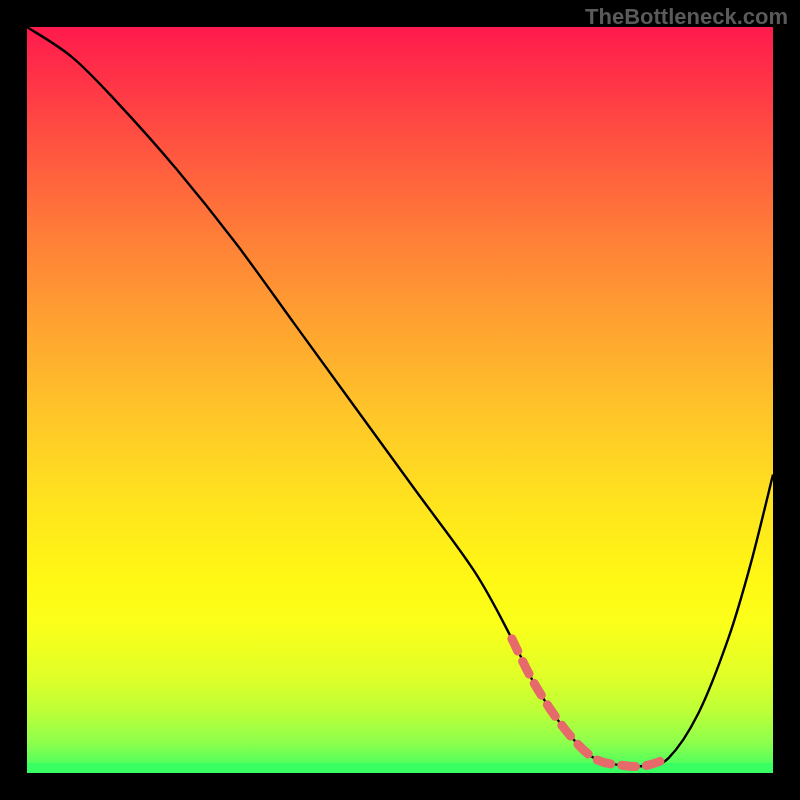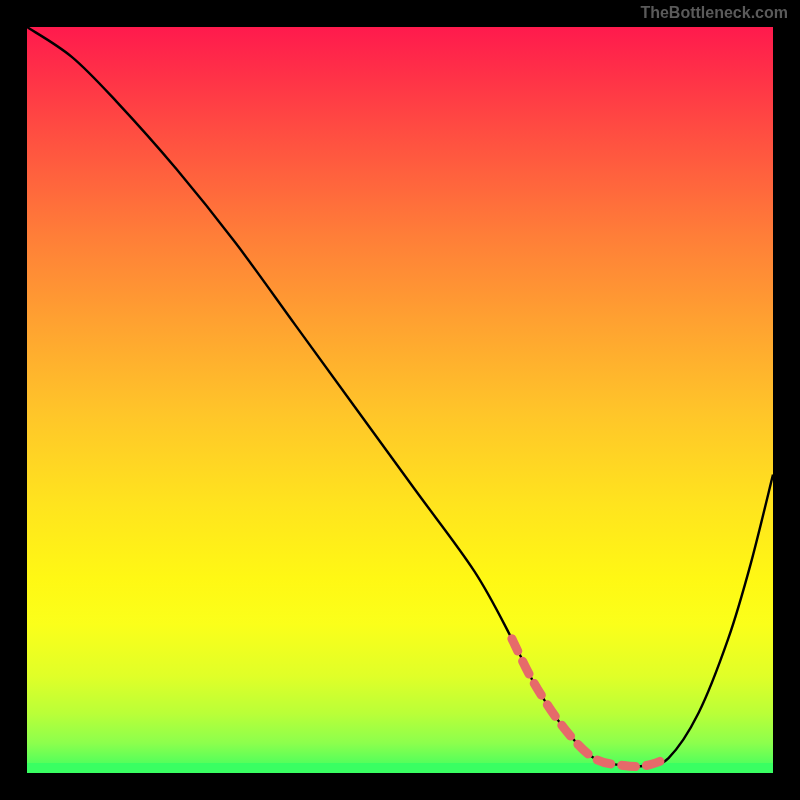--- a/index.html
+++ b/index.html
@@ -8,21 +8,21 @@
     position: relative;
     width: 800px;
     height: 800px;
     background: #000;
   }
   .watermark {
     position: absolute;
     top: 4px;
     right: 12px;
     font-family: Arial, sans-serif;
-    font-size: 16px;
+    font-size: 22px;
     font-weight: bold;
     color: #5a5a5a;
     z-index: 10;
   }
   .plot {
     position: absolute;
     left: 27px;
     top: 27px;
     width: 746px;
     height: 746px;

